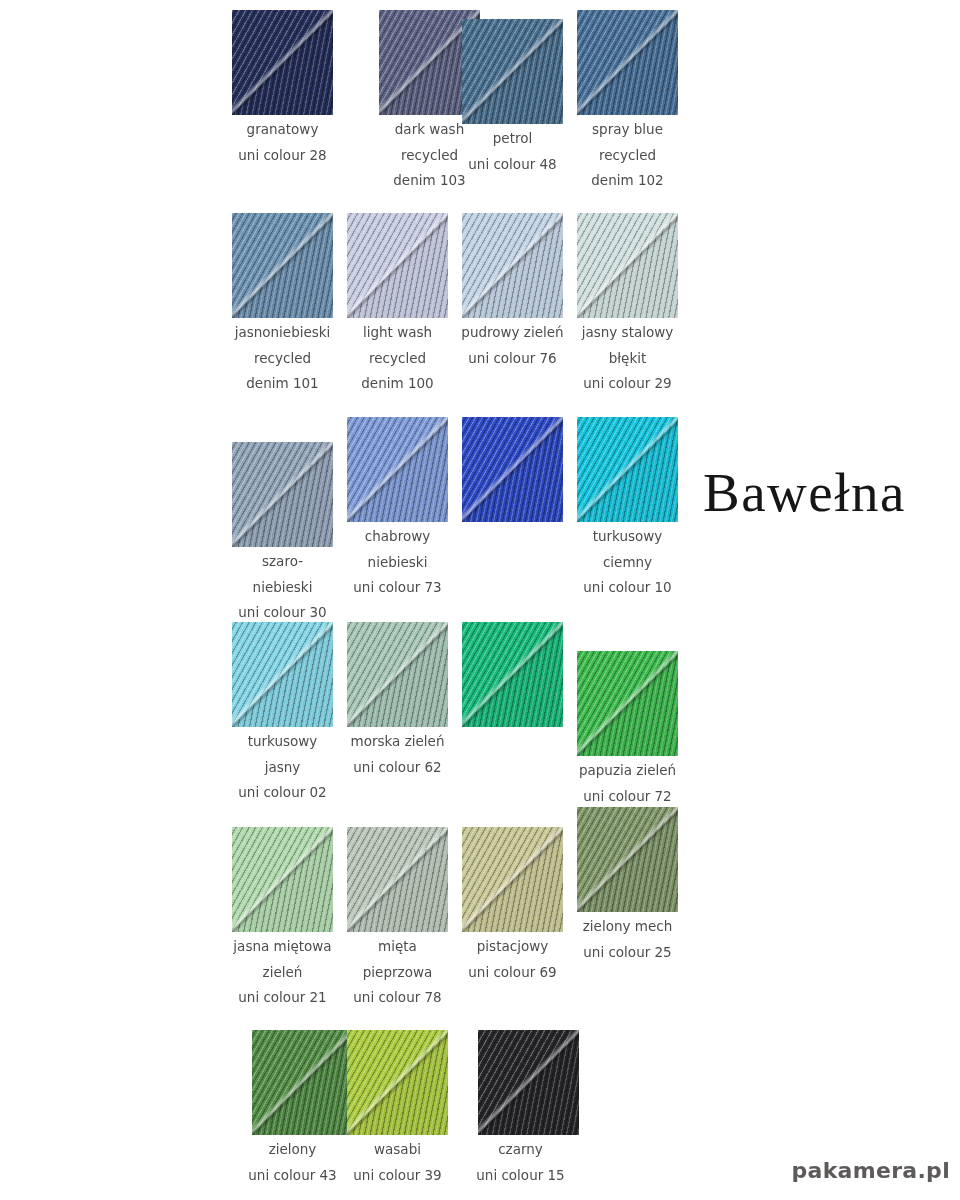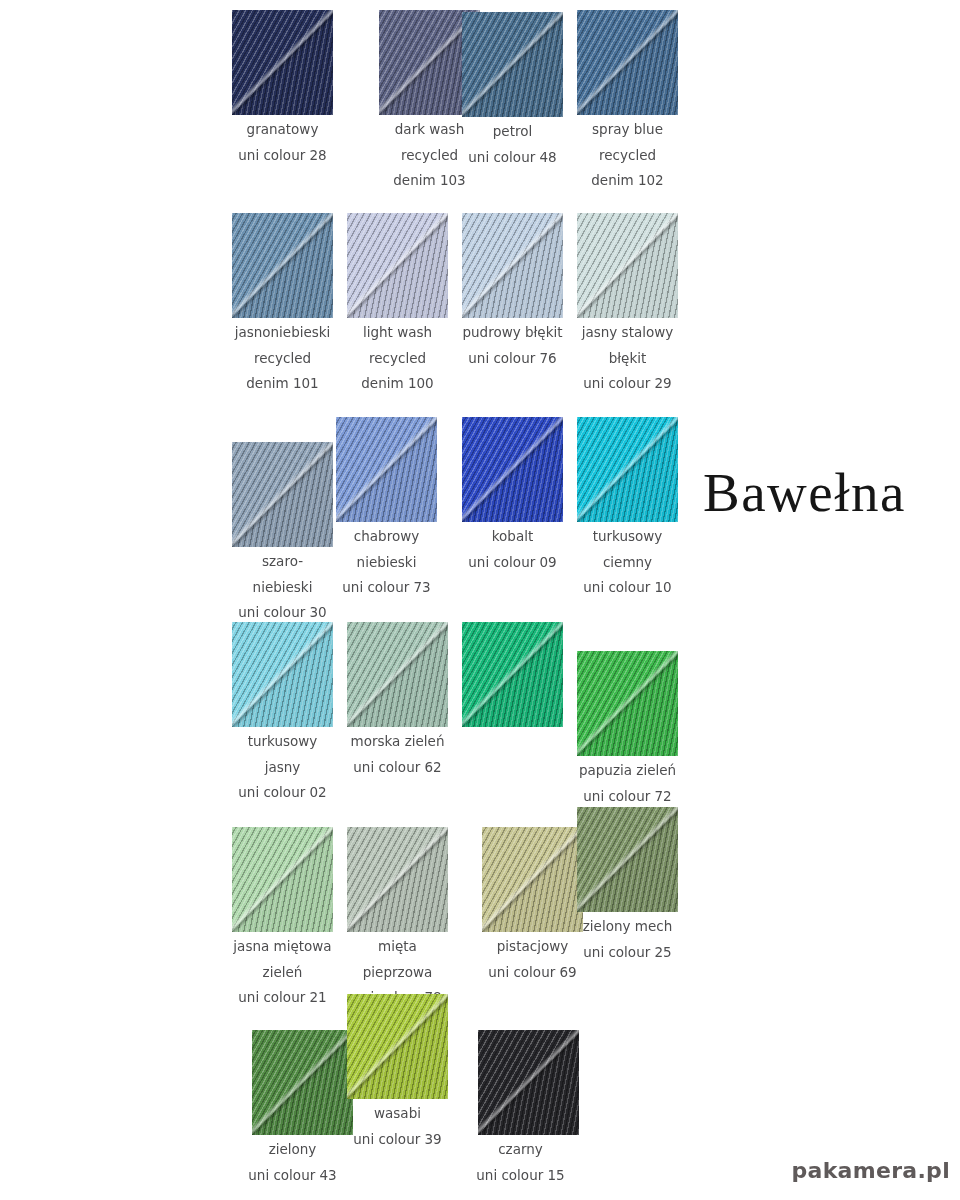--- a/index.html
+++ b/index.html
@@ -134,21 +134,21 @@
       <i class="stripes"></i>
       <i class="tri"></i>
       <i class="seam"></i>
     </div>
     <figcaption class="label">
           <div class="line">dark wash</div>
           <div class="line">recycled</div>
           <div class="line">denim 103</div>
         </figcaption>
   </figure>
-      <figure class="cell" style="top: 12px; left: 462px;">
+      <figure class="cell" style="top: 19px; left: 462px;">
     <div class="swatch" style="--c: #4b7191;">
       <i class="stripes"></i>
       <i class="tri"></i>
       <i class="seam"></i>
     </div>
     <figcaption class="label">
           <div class="line">petrol</div>
           <div class="line">uni colour 48</div>
         </figcaption>
   </figure>
@@ -188,21 +188,21 @@
           <div class="line">denim 100</div>
         </figcaption>
   </figure>
       <figure class="cell" style="top: 213px; left: 462px;">
     <div class="swatch" style="--c: #c0d1e3;">
       <i class="stripes"></i>
       <i class="tri"></i>
       <i class="seam"></i>
     </div>
     <figcaption class="label">
-          <div class="line">pudrowy błękit</div>
+          <div class="line">pudrowy zieleń</div>
           <div class="line">uni colour 76</div>
         </figcaption>
   </figure>
       <figure class="cell" style="top: 213px; left: 577px;">
     <div class="swatch" style="--c: #cfdfde;">
       <i class="stripes"></i>
       <i class="tri"></i>
       <i class="seam"></i>
     </div>
     <figcaption class="label">
@@ -216,42 +216,38 @@
       <i class="stripes"></i>
       <i class="tri"></i>
       <i class="seam"></i>
     </div>
     <figcaption class="label">
           <div class="line">szaro-</div>
           <div class="line">niebieski</div>
           <div class="line">uni colour 30</div>
         </figcaption>
   </figure>
-      <figure class="cell" style="top: 417px; left: 336px;">
+      <figure class="cell" style="top: 417px; left: 347px;">
     <div class="swatch" style="--c: #7e9bd7;">
       <i class="stripes"></i>
       <i class="tri"></i>
       <i class="seam"></i>
     </div>
     <figcaption class="label">
           <div class="line">chabrowy</div>
           <div class="line">niebieski</div>
           <div class="line">uni colour 73</div>
         </figcaption>
   </figure>
       <figure class="cell" style="top: 417px; left: 462px;">
     <div class="swatch" style="--c: #2e4ac4;">
       <i class="stripes"></i>
       <i class="tri"></i>
       <i class="seam"></i>
     </div>
-    <figcaption class="label">
-          <div class="line">kobalt</div>
-          <div class="line">uni colour 09</div>
-        </figcaption>
   </figure>
       <figure class="cell" style="top: 417px; left: 577px;">
     <div class="swatch" style="--c: #16c3db;">
       <i class="stripes"></i>
       <i class="tri"></i>
       <i class="seam"></i>
     </div>
     <figcaption class="label">
           <div class="line">turkusowy</div>
           <div class="line">ciemny</div>
@@ -316,21 +312,21 @@
       <i class="stripes"></i>
       <i class="tri"></i>
       <i class="seam"></i>
     </div>
     <figcaption class="label">
           <div class="line">mięta</div>
           <div class="line">pieprzowa</div>
           <div class="line">uni colour 78</div>
         </figcaption>
   </figure>
-      <figure class="cell" style="top: 827px; left: 462px; margin-left: 20px;">
+      <figure class="cell" style="top: 827px; left: 462px;">
     <div class="swatch" style="--c: #c7c694;">
       <i class="stripes"></i>
       <i class="tri"></i>
       <i class="seam"></i>
     </div>
     <figcaption class="label">
           <div class="line">pistacjowy</div>
           <div class="line">uni colour 69</div>
         </figcaption>
   </figure>
@@ -349,21 +345,21 @@
     <div class="swatch" style="--c: #528b45;">
       <i class="stripes"></i>
       <i class="tri"></i>
       <i class="seam"></i>
     </div>
     <figcaption class="label">
           <div class="line">zielony</div>
           <div class="line">uni colour 43</div>
         </figcaption>
   </figure>
-      <figure class="cell" style="top: 994px; left: 347px;">
+      <figure class="cell" style="top: 1030px; left: 347px;">
     <div class="swatch" style="--c: #aaca3f;">
       <i class="stripes"></i>
       <i class="tri"></i>
       <i class="seam"></i>
     </div>
     <figcaption class="label">
           <div class="line">wasabi</div>
           <div class="line">uni colour 39</div>
         </figcaption>
   </figure>

